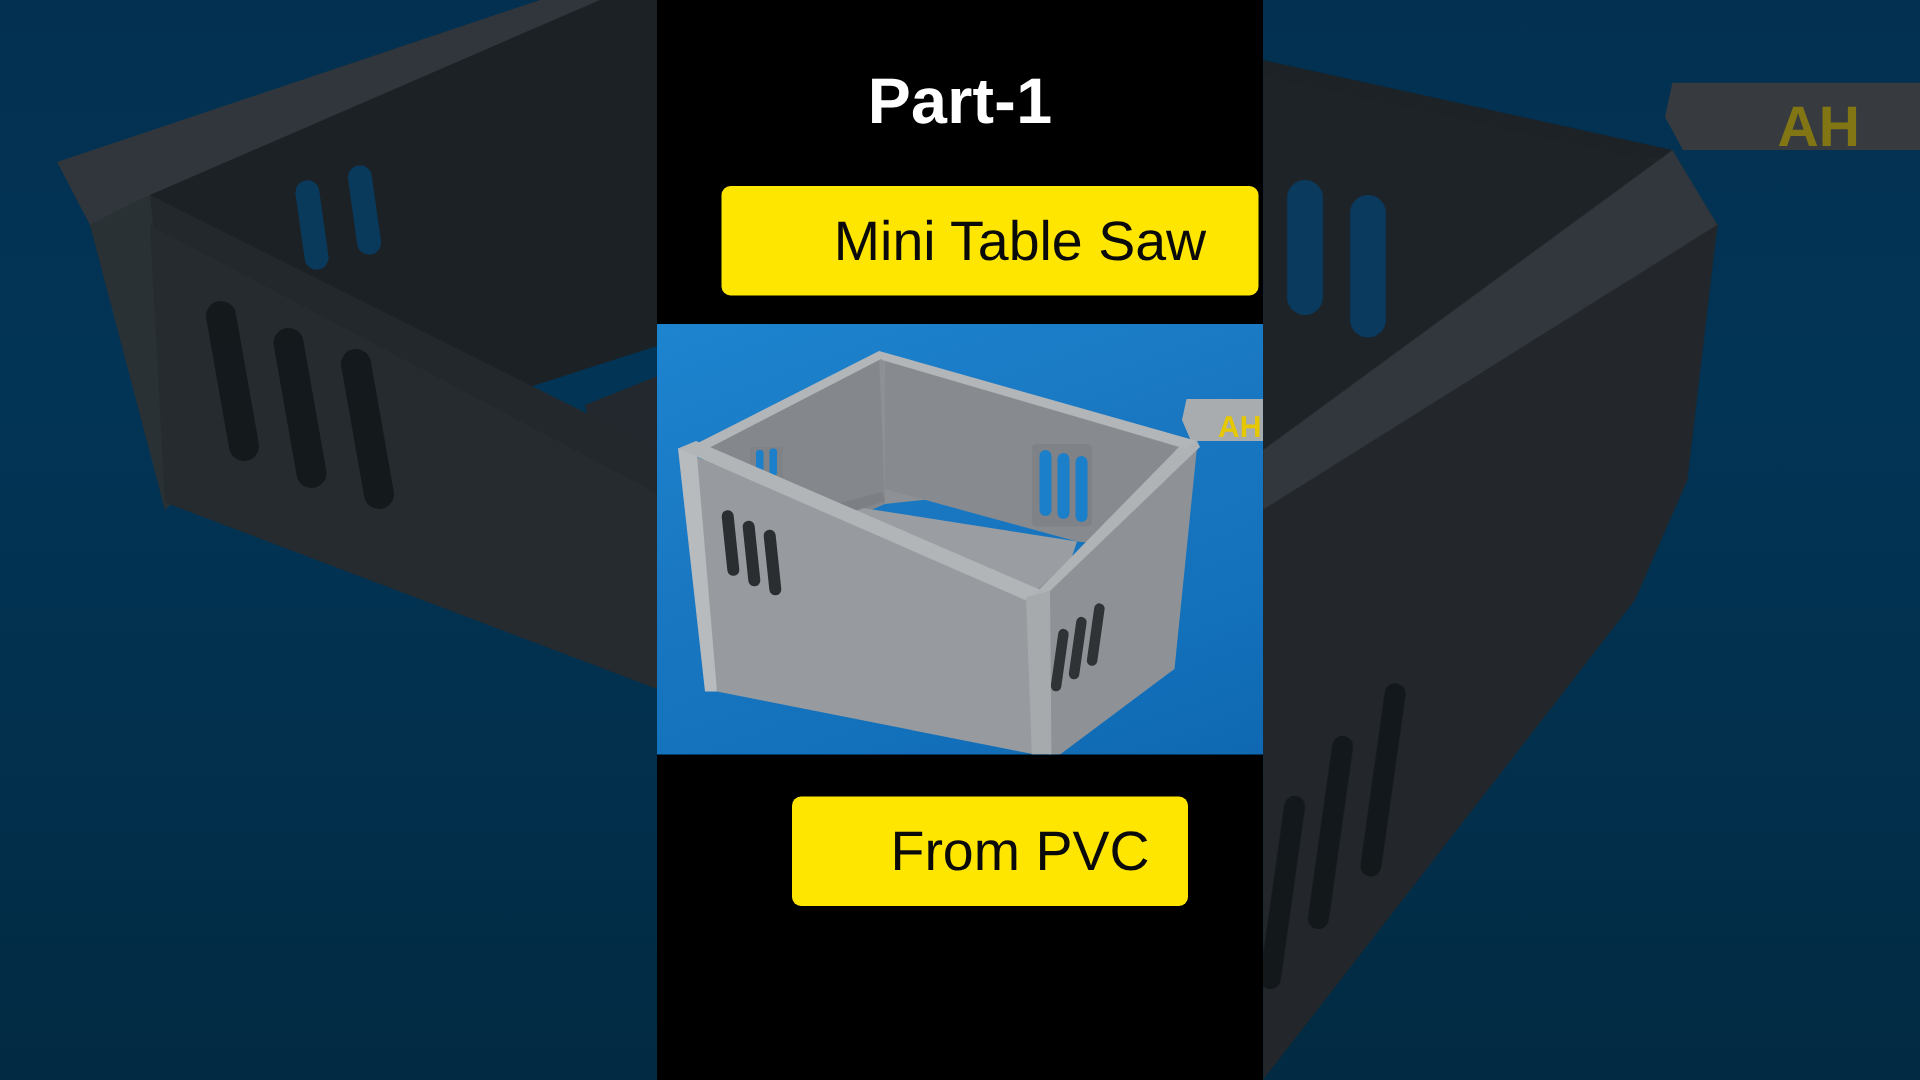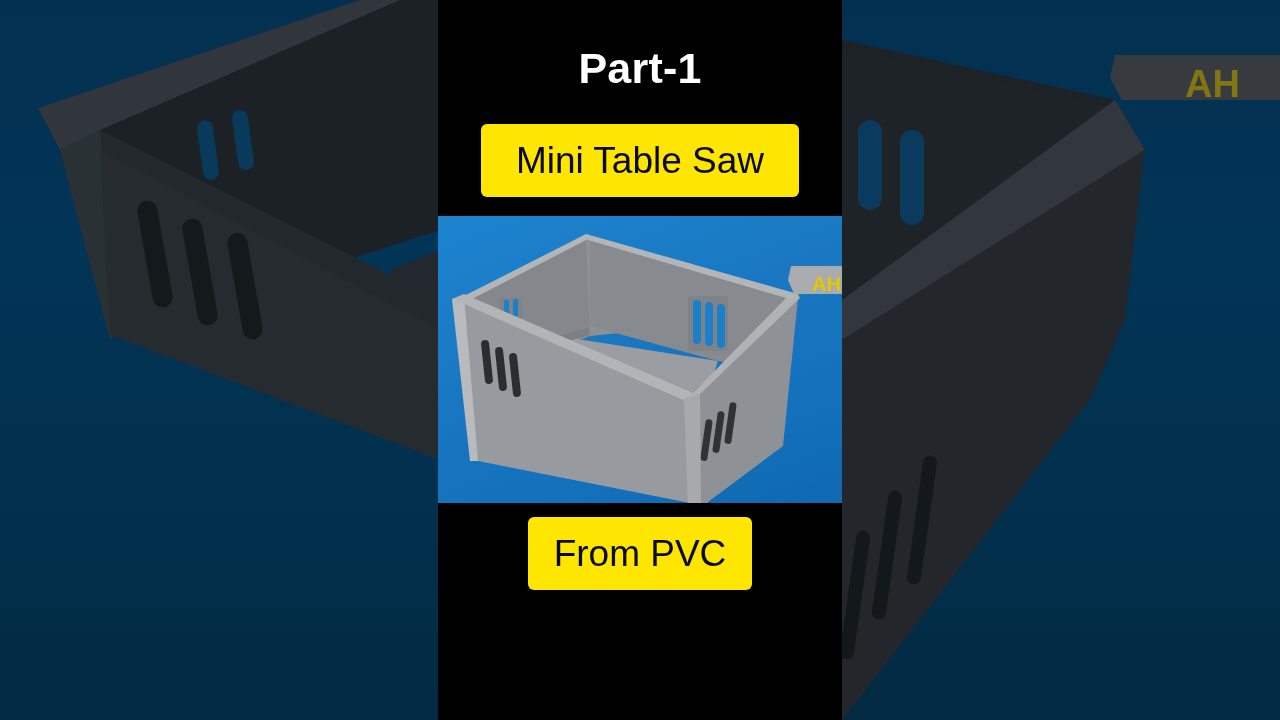--- a/index.html
+++ b/index.html
@@ -53,23 +53,24 @@
     }
     .pill {
       position: absolute;
       background: #ffe600;
       border-radius: 6px;
       color: #0a0a0a;
       font-size: 37px;
       line-height: 73px;
       text-align: center;
       font-weight: 400;
+      padding-left: 40px;
     }
     .pill-1 { left: 43px; top: 124px; width: 318px; height: 73px; }
-    .pill-2 { left: 90px; top: 517px; width: 224px; height: 73px; }
+    .pill-2 { left: 90px; top: 531px; width: 224px; height: 73px; }
     .photo {
       position: absolute;
       left: 0;
       top: 216px;
       width: 404px;
       height: 287px;
       overflow: hidden;
       background: linear-gradient(160deg, #1d84cf 0%, #1a78c2 40%, #1472bd 70%, #0f68b1 100%);
     }
     .photo svg { position: absolute; left: 0; top: 0; }

